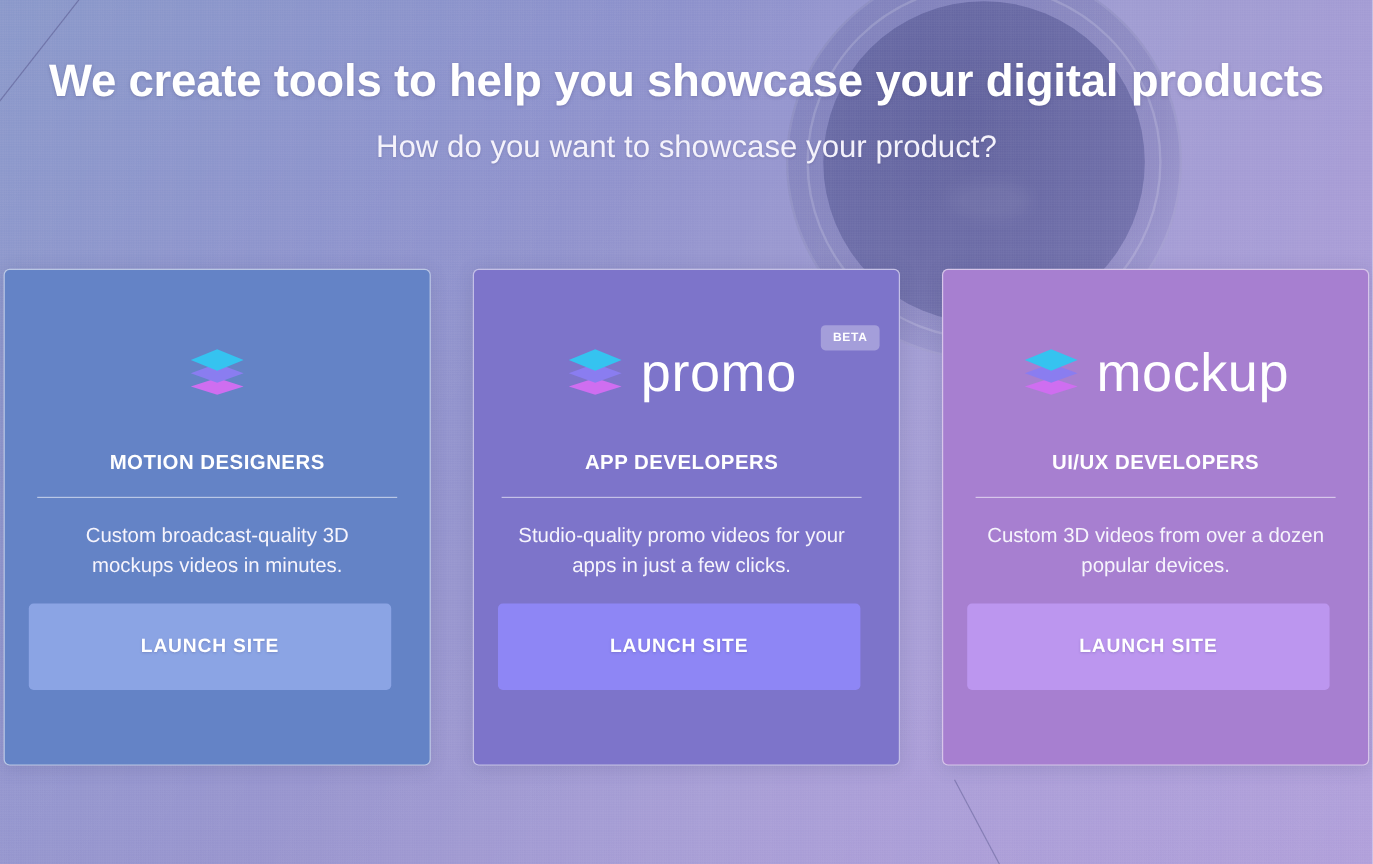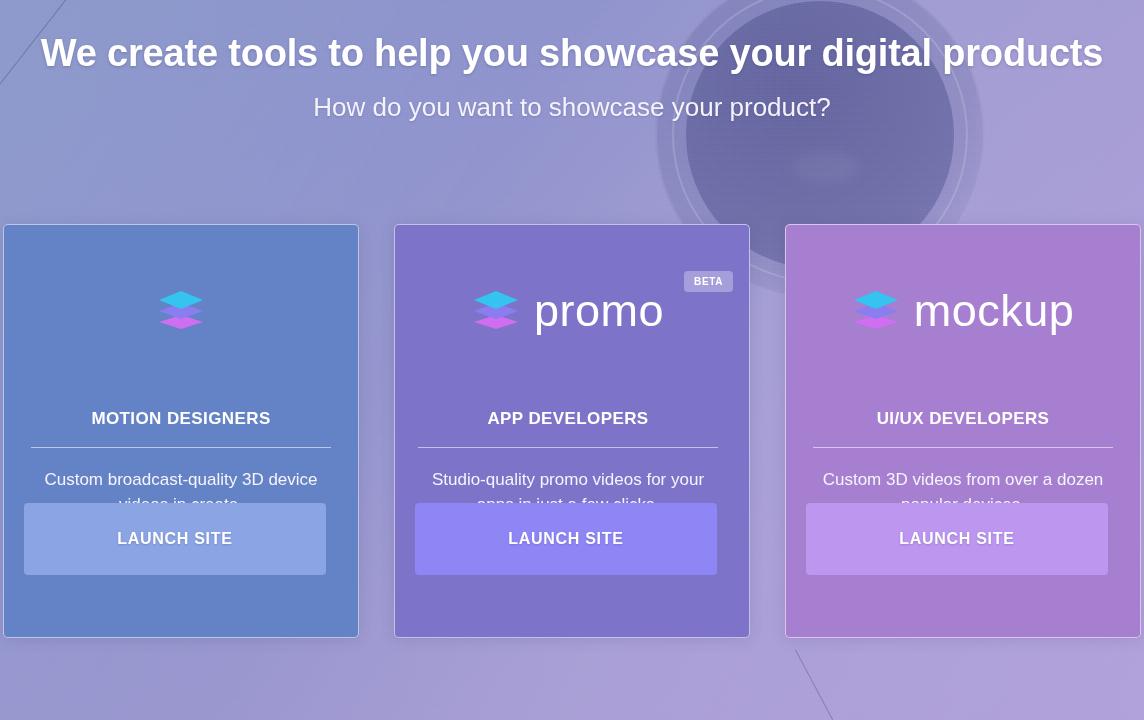--- a/index.html
+++ b/index.html
@@ -88,21 +88,21 @@
       repeating-linear-gradient(0deg, rgba(255,255,255,0.022) 0 1px, rgba(0,0,0,0) 1px 2px),
       repeating-linear-gradient(90deg, rgba(255,255,255,0.022) 0 1px, rgba(0,0,0,0) 1px 2px);
   }
 
   
   .header {
     position:absolute;
     left:0; top:0;
     width:1144px;
     text-align:center;
-    padding-top:32px;
+    padding-top:47px;
   }
   .headline {
     font-size:38px;
     font-weight:bold;
     color:#ffffff;
     letter-spacing:-0.2px;
     line-height:1.15;
     text-shadow:0 1px 3px rgba(60,60,110,0.30);
   }
   .subhead {
@@ -164,21 +164,21 @@
     background:rgba(255,255,255,0.30);
     color:#ffffff;
     font-size:10px;
     font-weight:bold;
     letter-spacing:0.6px;
     padding:5px 10px;
     border-radius:4px;
   }
 
   .audience {
-    margin-top:70px;
+    margin-top:37px;
     font-size:17px;
     font-weight:bold;
     color:#ffffff;
     letter-spacing:0.4px;
     text-align:center;
   }
   .divider {
     margin-top:18px;
     width:300px;
     height:1px;
@@ -244,21 +244,21 @@
         <span>
           <svg class="layers-icon" viewBox="0 0 48 42" xmlns="http://www.w3.org/2000/svg">
             <polygon points="24,26 46,33 24,40 2,33" fill="#cf6ef0"></polygon>
             <polygon points="24,14 46,22 24,30 2,22" fill="#8a7df0"></polygon>
             <polygon points="24,2 46,11 24,20 2,11" fill="#35c3f0"></polygon>
           </svg>
         </span>
       </div>
       <div class="audience">MOTION DESIGNERS</div>
       <div class="divider"></div>
-      <div class="description">Custom broadcast-quality 3D device videos in create.</div>
+      <div class="description">Custom broadcast-quality 3D mockups videos in minutes.</div>
       <button class="launch-btn btn-studio">LAUNCH SITE</button>
     </div>
 
     <div class="card card-promo">
       <div class="beta-badge">BETA</div>
       <div class="logo-row">
         <span>
           <svg class="layers-icon" viewBox="0 0 48 42" xmlns="http://www.w3.org/2000/svg">
             <polygon points="24,26 46,33 24,40 2,33" fill="#cf6ef0"></polygon>
             <polygon points="24,14 46,22 24,30 2,22" fill="#8a7df0"></polygon>

